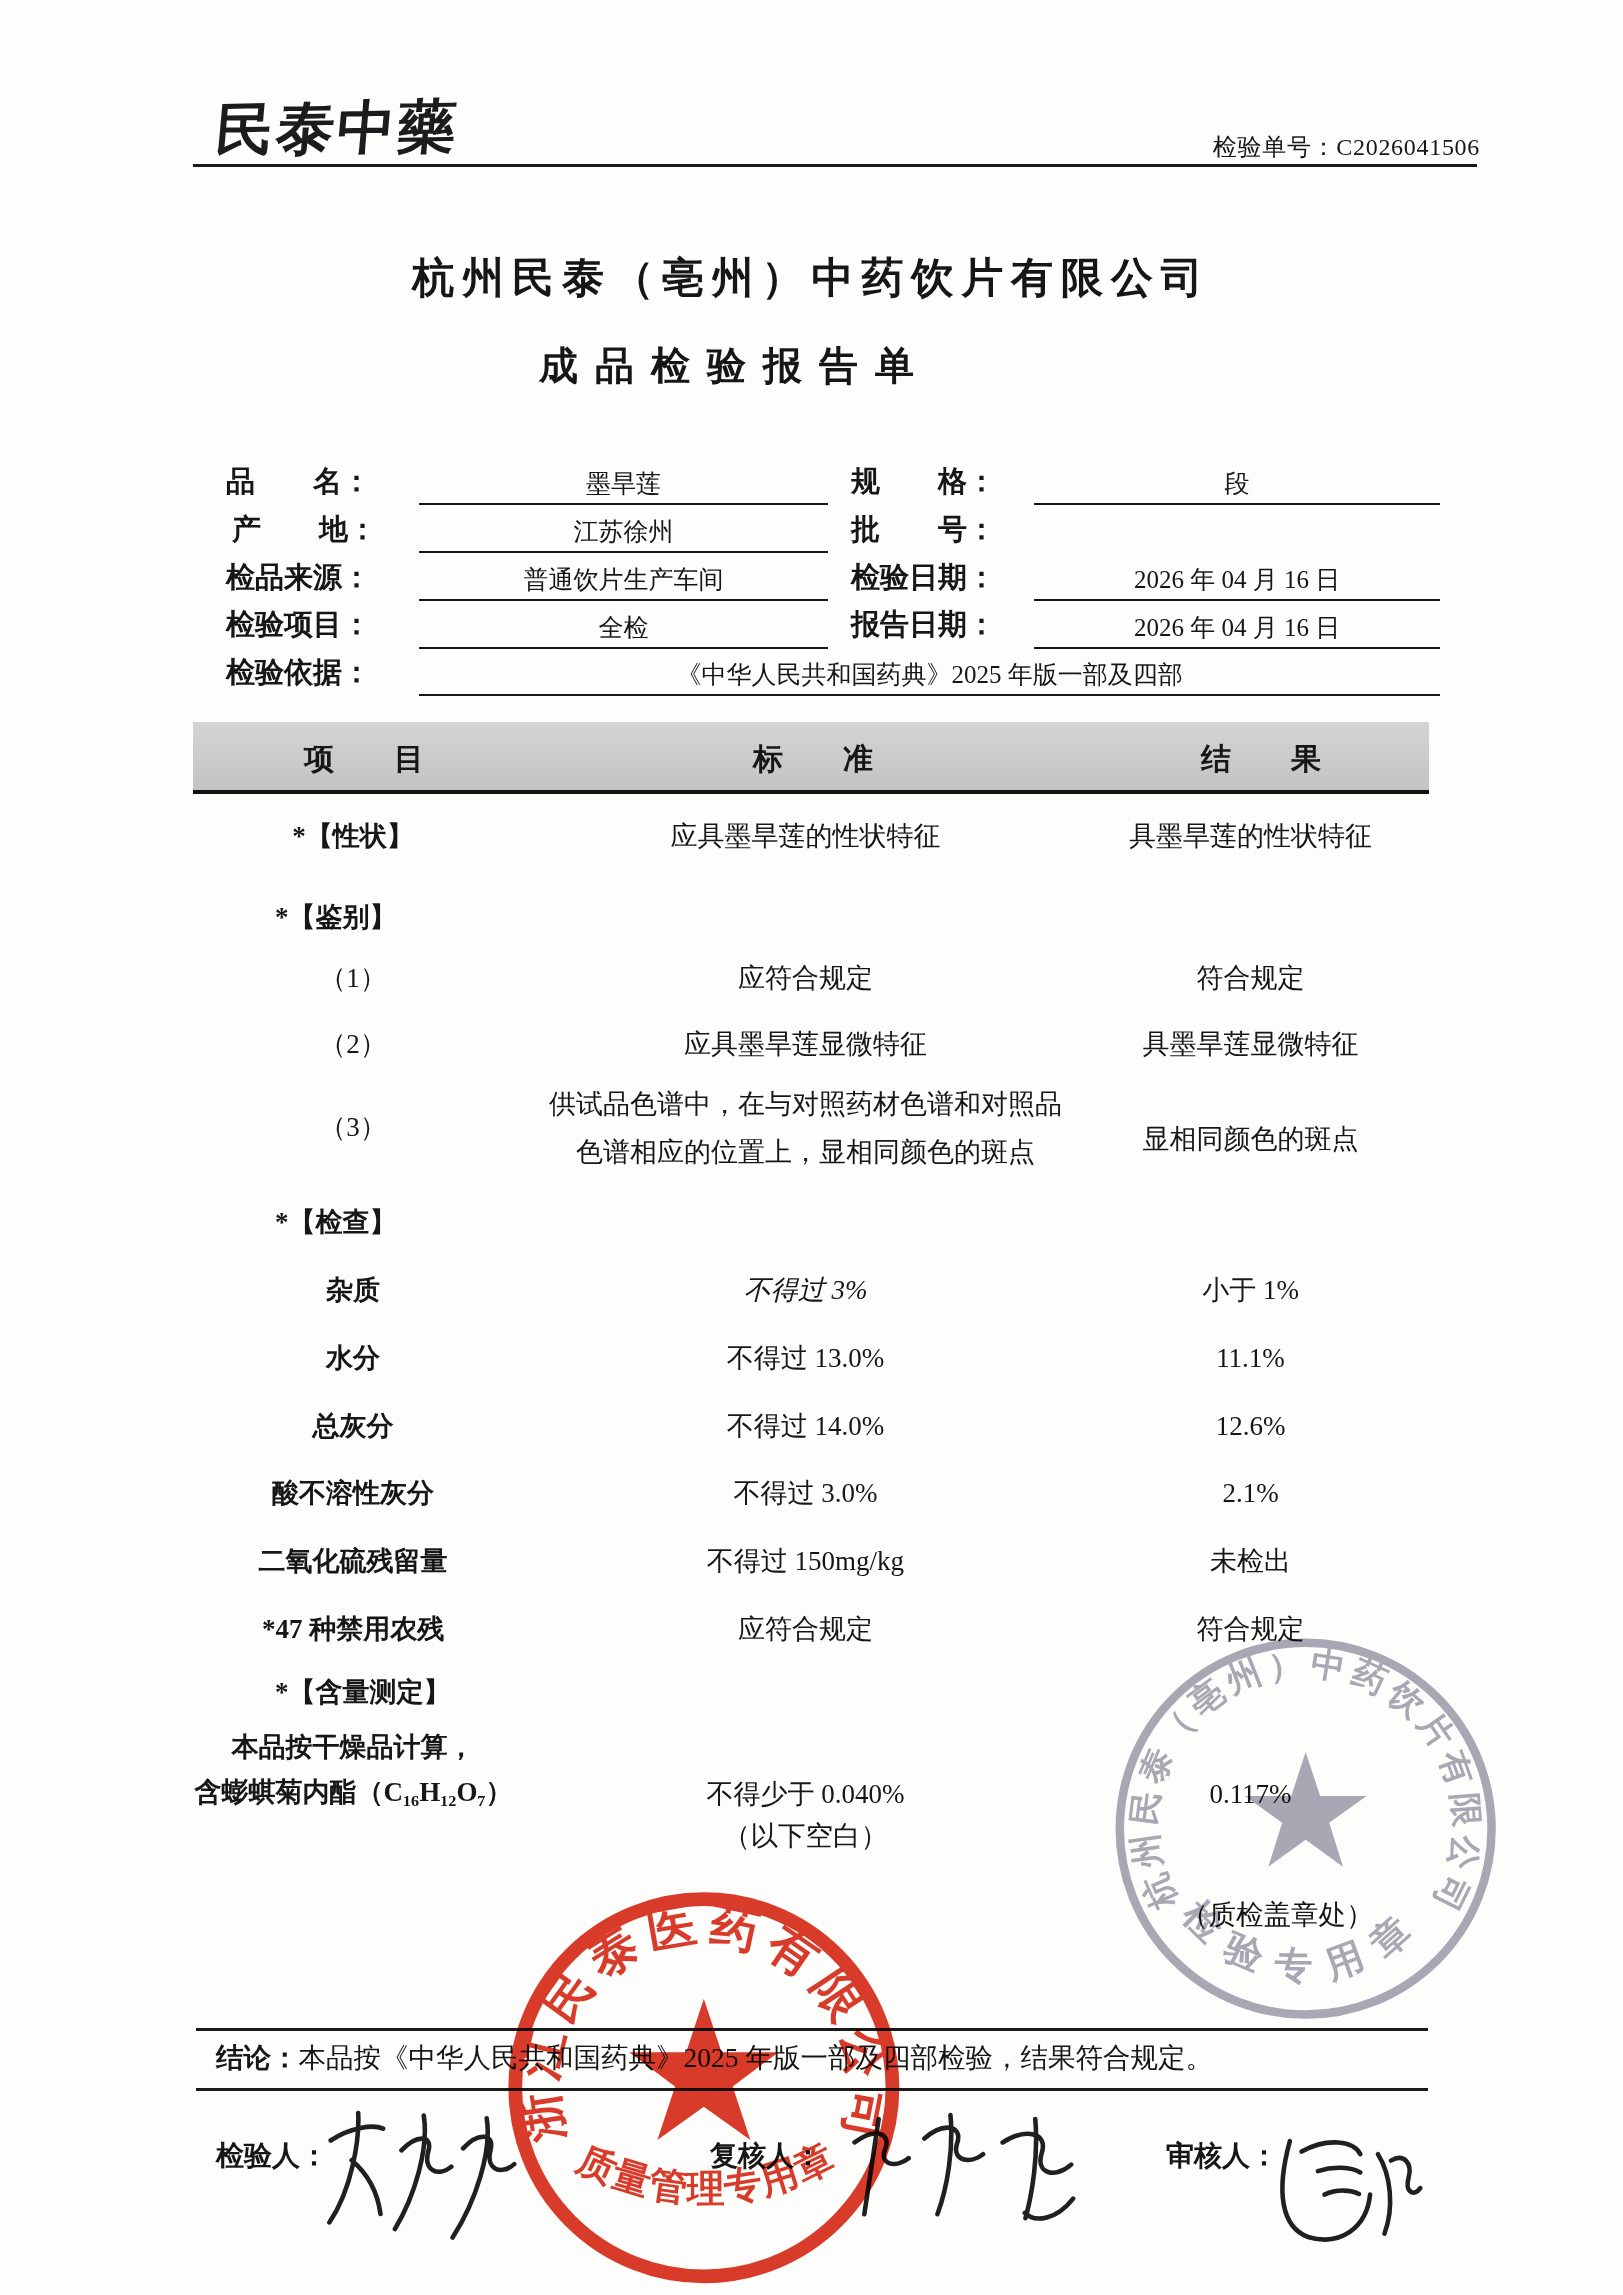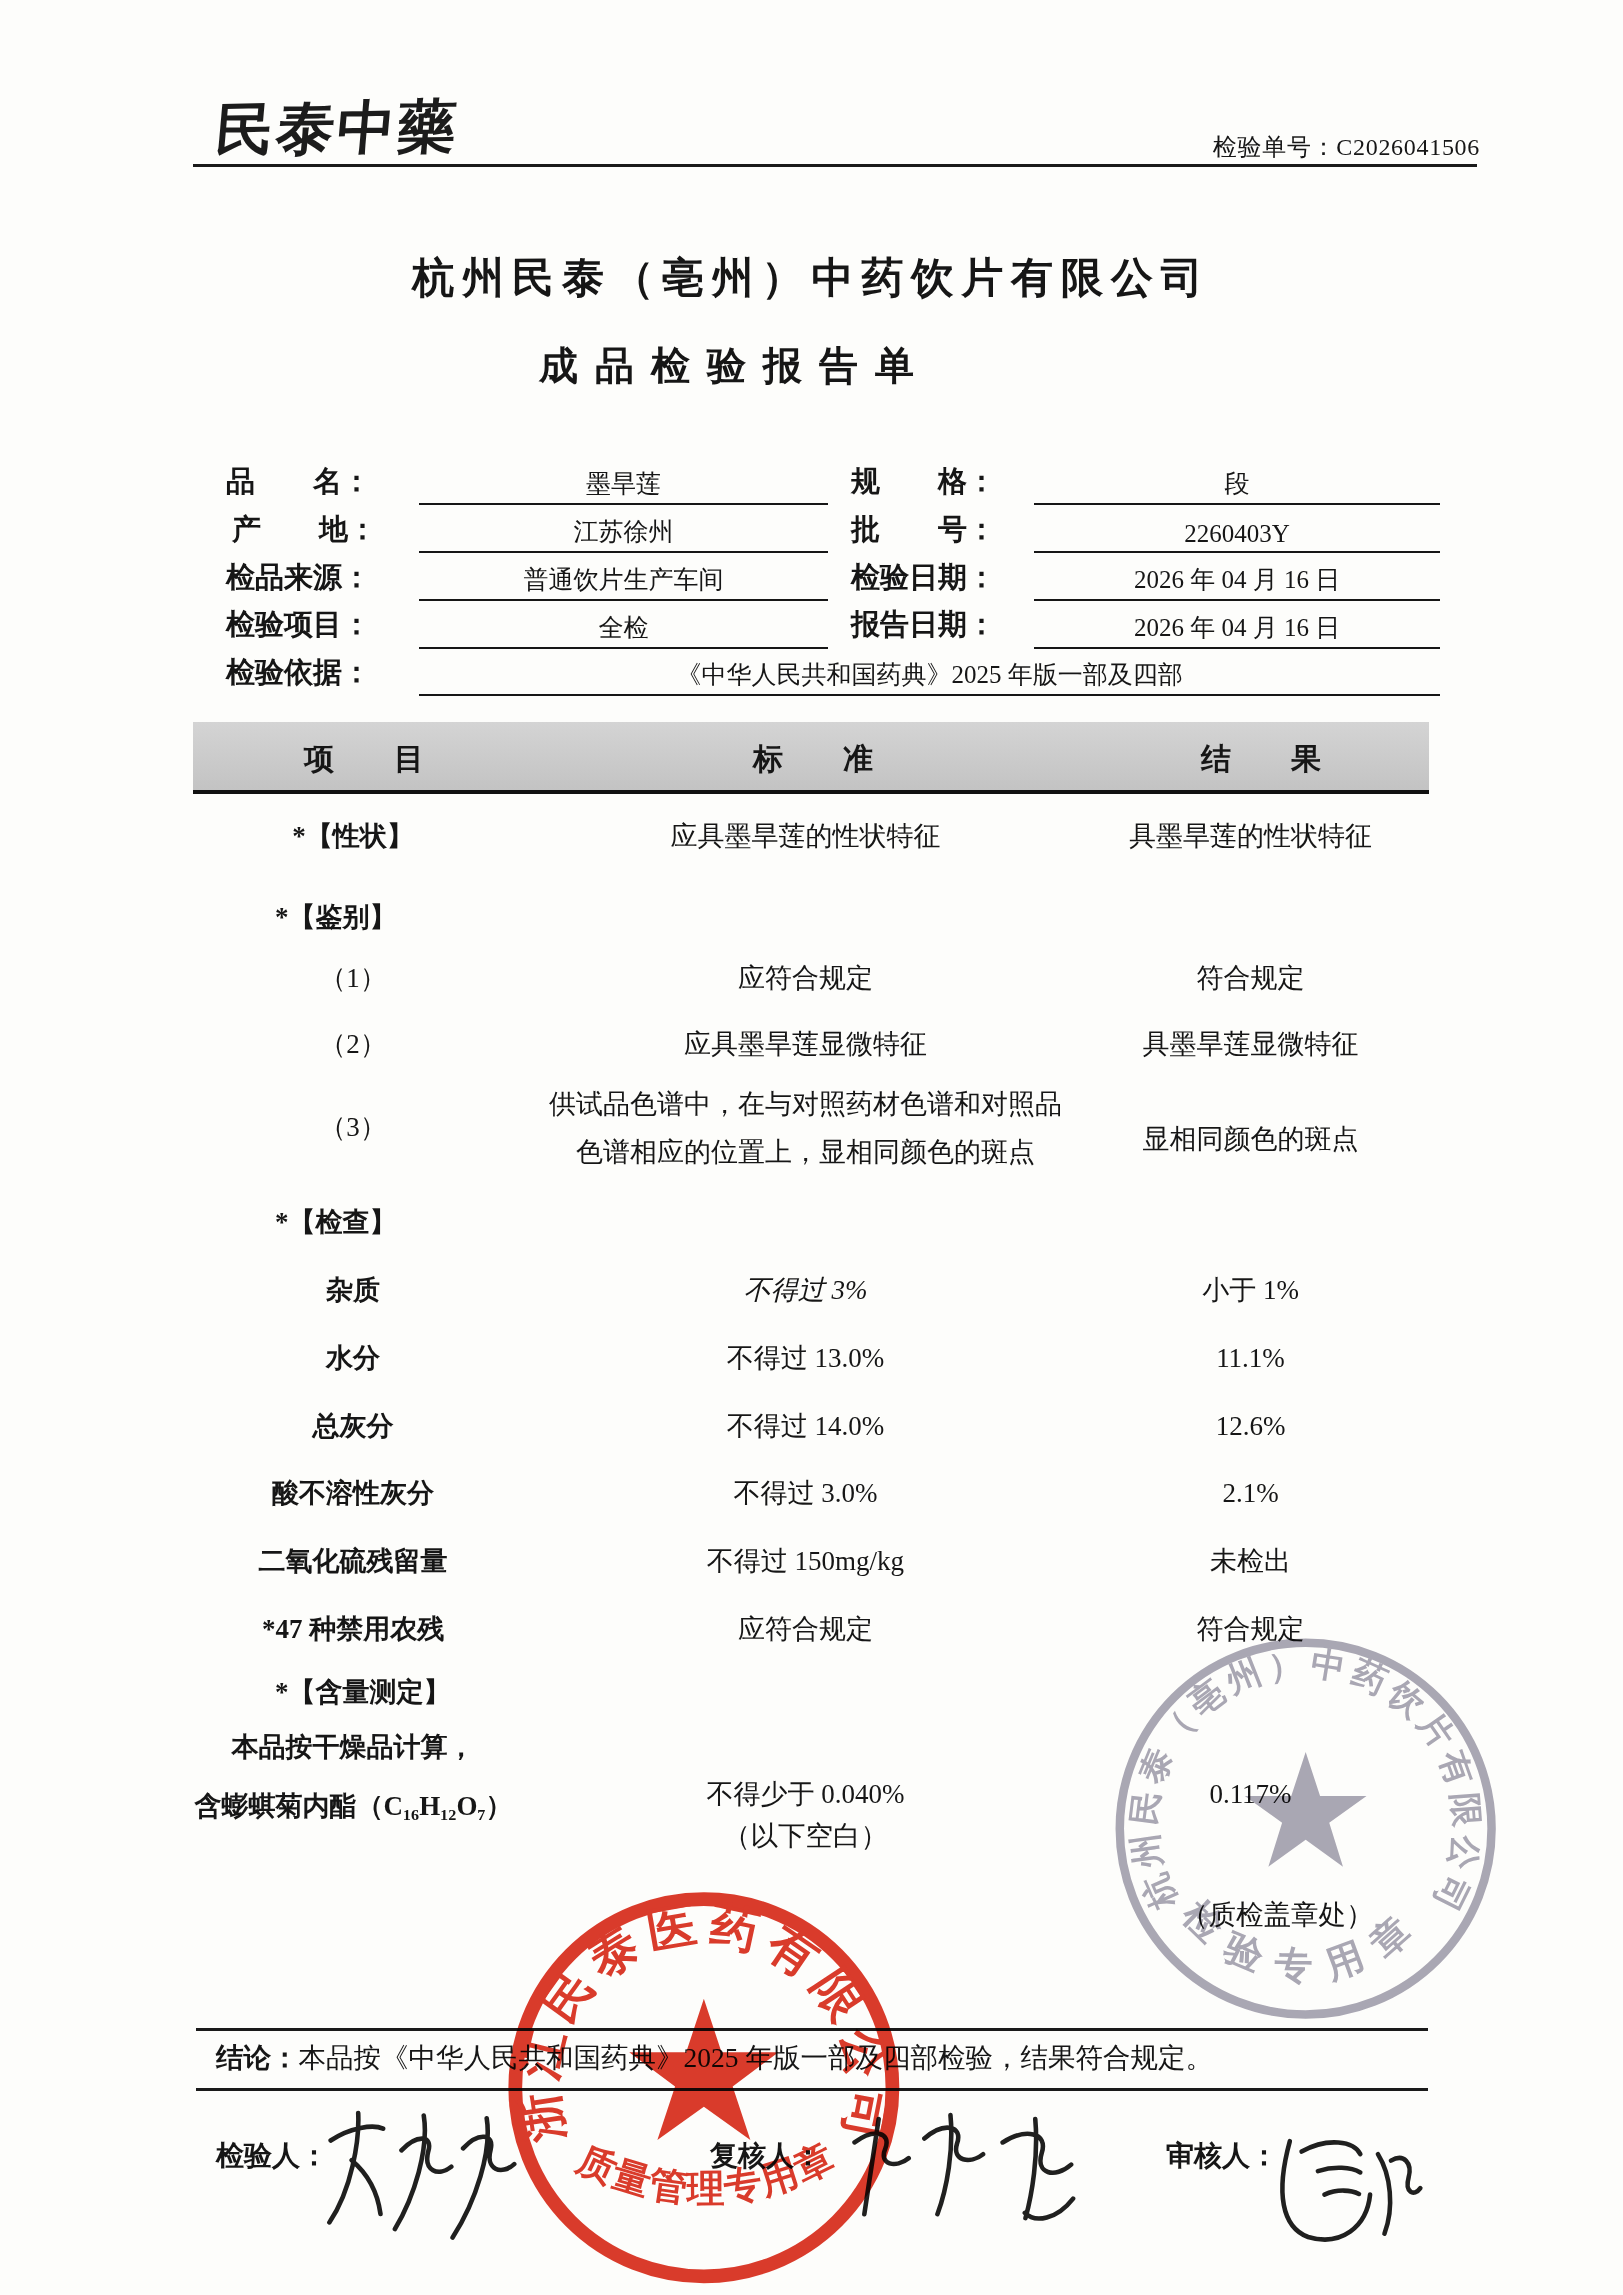--- a/index.html
+++ b/index.html
@@ -72,21 +72,20 @@
   <div class="ilabel" style="left:232px;top:510px;">产　　地：</div>
   <div class="ivalue" style="left:419px;top:506px;width:409px;">江苏徐州</div>
   <div class="ilabel" style="left:226px;top:558px;">检品来源：</div>
   <div class="ivalue" style="left:419px;top:554px;width:409px;">普通饮片生产车间</div>
   <div class="ilabel" style="left:226px;top:605px;">检验项目：</div>
   <div class="ivalue" style="left:419px;top:602px;width:409px;">全检</div>
 
   <div class="ilabel" style="left:851px;top:462px;">规　　格：</div>
   <div class="ivalue" style="left:1034px;top:458px;width:406px;">段</div>
   <div class="ilabel" style="left:851px;top:510px;">批　　号：</div>
-  <div class="ivalue" style="left:1034px;top:506px;width:406px;">2260403Y</div>
   <div class="ilabel" style="left:851px;top:558px;">检验日期：</div>
   <div class="ivalue" style="left:1034px;top:554px;width:406px;">2026 年 04 月 16 日</div>
   <div class="ilabel" style="left:851px;top:605px;">报告日期：</div>
   <div class="ivalue" style="left:1034px;top:602px;width:406px;">2026 年 04 月 16 日</div>
 
   <div class="ilabel" style="left:226px;top:653px;">检验依据：</div>
   <div class="ivalue" style="left:419px;top:649px;width:1021px;">《中华人民共和国药典》2025 年版一部及四部</div>
 
   <div class="thead">
     <span class="th" style="left:111px;">项　　目</span>
@@ -135,21 +134,21 @@
   <div class="cell c-std" style="top:1545px;">不得过 150mg/kg</div>
   <div class="cell c-res" style="top:1545px;">未检出</div>
 
   <div class="cell c-item" style="top:1613px;">*47 种禁用农残</div>
   <div class="cell c-std" style="top:1613px;">应符合规定</div>
   <div class="cell c-res" style="top:1613px;">符合规定</div>
 
   <div class="cell c-sec" style="top:1676px;">*【含量测定】</div>
 
   <div class="cell c-item" style="top:1731px;">本品按干燥品计算，</div>
-  <div class="cell c-item" style="left:177px;width:353px;top:1776px;margin-top:14px;">含蟛蜞菊内酯（C₁₆H₁₂O₇）</div>
+  <div class="cell c-item" style="left:177px;width:353px;top:1776px;">含蟛蜞菊内酯（C₁₆H₁₂O₇）</div>
   <div class="cell c-std" style="top:1778px;">不得少于 0.040%</div>
   <div class="cell c-res" style="top:1778px;">0.117%</div>
 
   <div class="note" style="left:524px;width:563px;text-align:center;top:1818px;">（以下空白）</div>
   <div class="note" style="left:1181px;top:1897px;">（质检盖章处）</div>
 
   <div class="line" style="left:196px;top:2028px;width:1232px;"></div>
   <div class="concl">
     <b>结论：</b><span>本品按《中华人民共和国药典》2025 年版一部及四部检验，结果符合规定。</span>
   </div>

